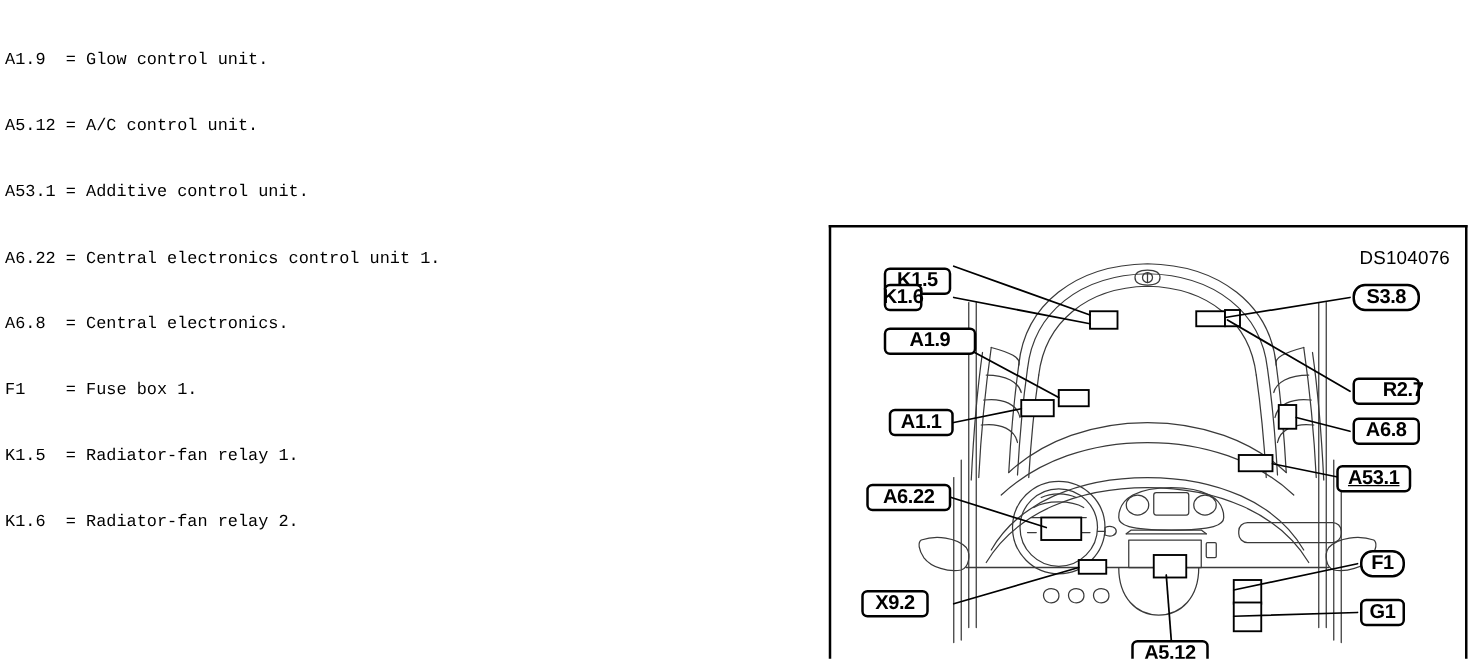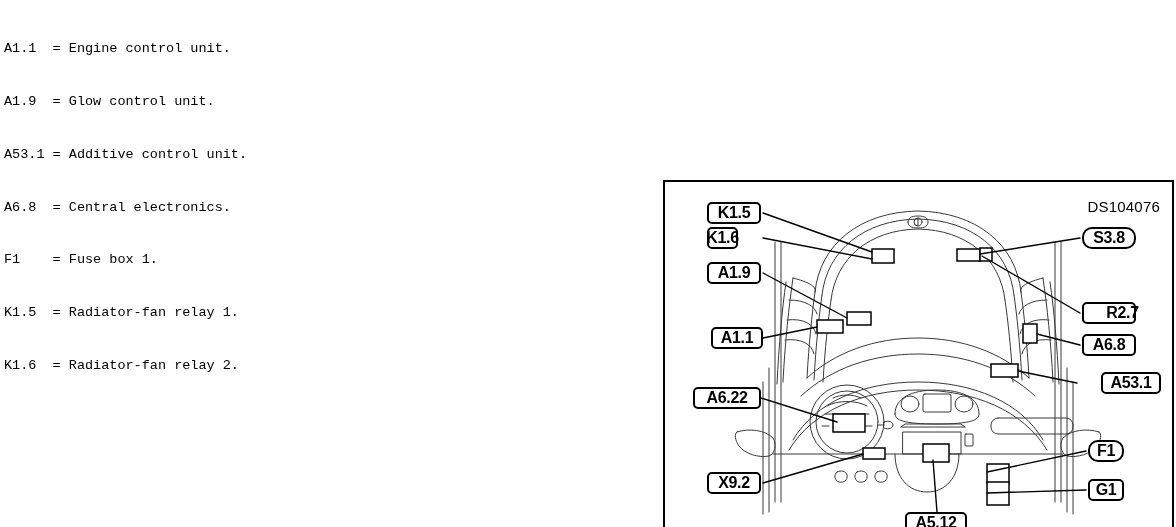--- a/index.html
+++ b/index.html
@@ -75,23 +75,24 @@
     justify-content: center;
     box-sizing: border-box;
     height: 22px;
     z-index: 5;
   }
 </style>
 </head>
 <body>
 
 <div id="legend">
-  <div class="legend-row">A1.1  = Engine control unit.</div>
   <div class="legend-row">A1.9  = Glow control unit.</div>
+  <div class="legend-row">A5.12 = A/C control unit.</div>
   <div class="legend-row">A53.1 = Additive control unit.</div>
+  <div class="legend-row">A6.22 = Central electronics control unit 1.</div>
   <div class="legend-row">A6.8  = Central electronics.</div>
   <div class="legend-row">F1    = Fuse box 1.</div>
   <div class="legend-row">K1.5  = Radiator-fan relay 1.</div>
   <div class="legend-row">K1.6  = Radiator-fan relay 2.</div>
   
   
   
 </div>
 
 <div id="diagram-frame">
@@ -220,27 +221,27 @@
       <path d="M415,56 L315,72"></path>
       <path d="M415,131 L317,74"></path>
       <path d="M415,163 L372,152"></path>
       <path d="M412,201 L353,189"></path>
       <path d="M421,269 L322,290"></path>
       <path d="M421,308 L322,311"></path>
       <path d="M272,330 L268,278"></path>
     </g>
   </svg>
 
-  <div class="callout" style="left:42px;  top:20px;  width:54px;">K1.5</div>
+  <div class="callout" style="left:42px;  top:32px;  width:54px;">K1.5</div>
   <div class="callout" style="left:42px;  top:45px;  width:31px;">K1.6</div>
-  <div class="callout" style="left:42px;  top:80px;  width:54px;">A1.9</div>
+  <div class="callout" style="left:42px;  top:80px;  width:74px;">A1.9</div>
   <div class="callout" style="left:46px;  top:145px; width:52px;">A1.1</div>
   <div class="callout" style="left:28px;  top:205px; width:68px;">A6.22</div>
-  <div class="callout" style="left:42px;  top:290px; width:54px;">X9.2</div>
+  <div class="callout" style="left:24px;  top:290px; width:54px;">X9.2</div>
   <div class="callout" style="left:417px; top:45px;  width:54px;border-radius:10px;">S3.8</div>
   <div class="callout" style="left:417px; top:120px; width:54px;padding-left:27px;">R2.7</div>
   <div class="callout" style="left:417px; top:152px; width:54px;">A6.8</div>
-  <div class="callout" style="left:436px; top:190px; width:60px;">A53.1</div>
+  <div class="callout" style="left:404px; top:190px; width:60px;text-decoration:underline;">A53.1</div>
   <div class="callout" style="left:423px; top:258px; width:36px;border-radius:10px;">F1</div>
   <div class="callout" style="left:423px; top:297px; width:36px;">G1</div>
   <div class="callout" style="left:240px; top:330px; width:62px;">A5.12</div>
 
 </div>
 
 </body></html>

